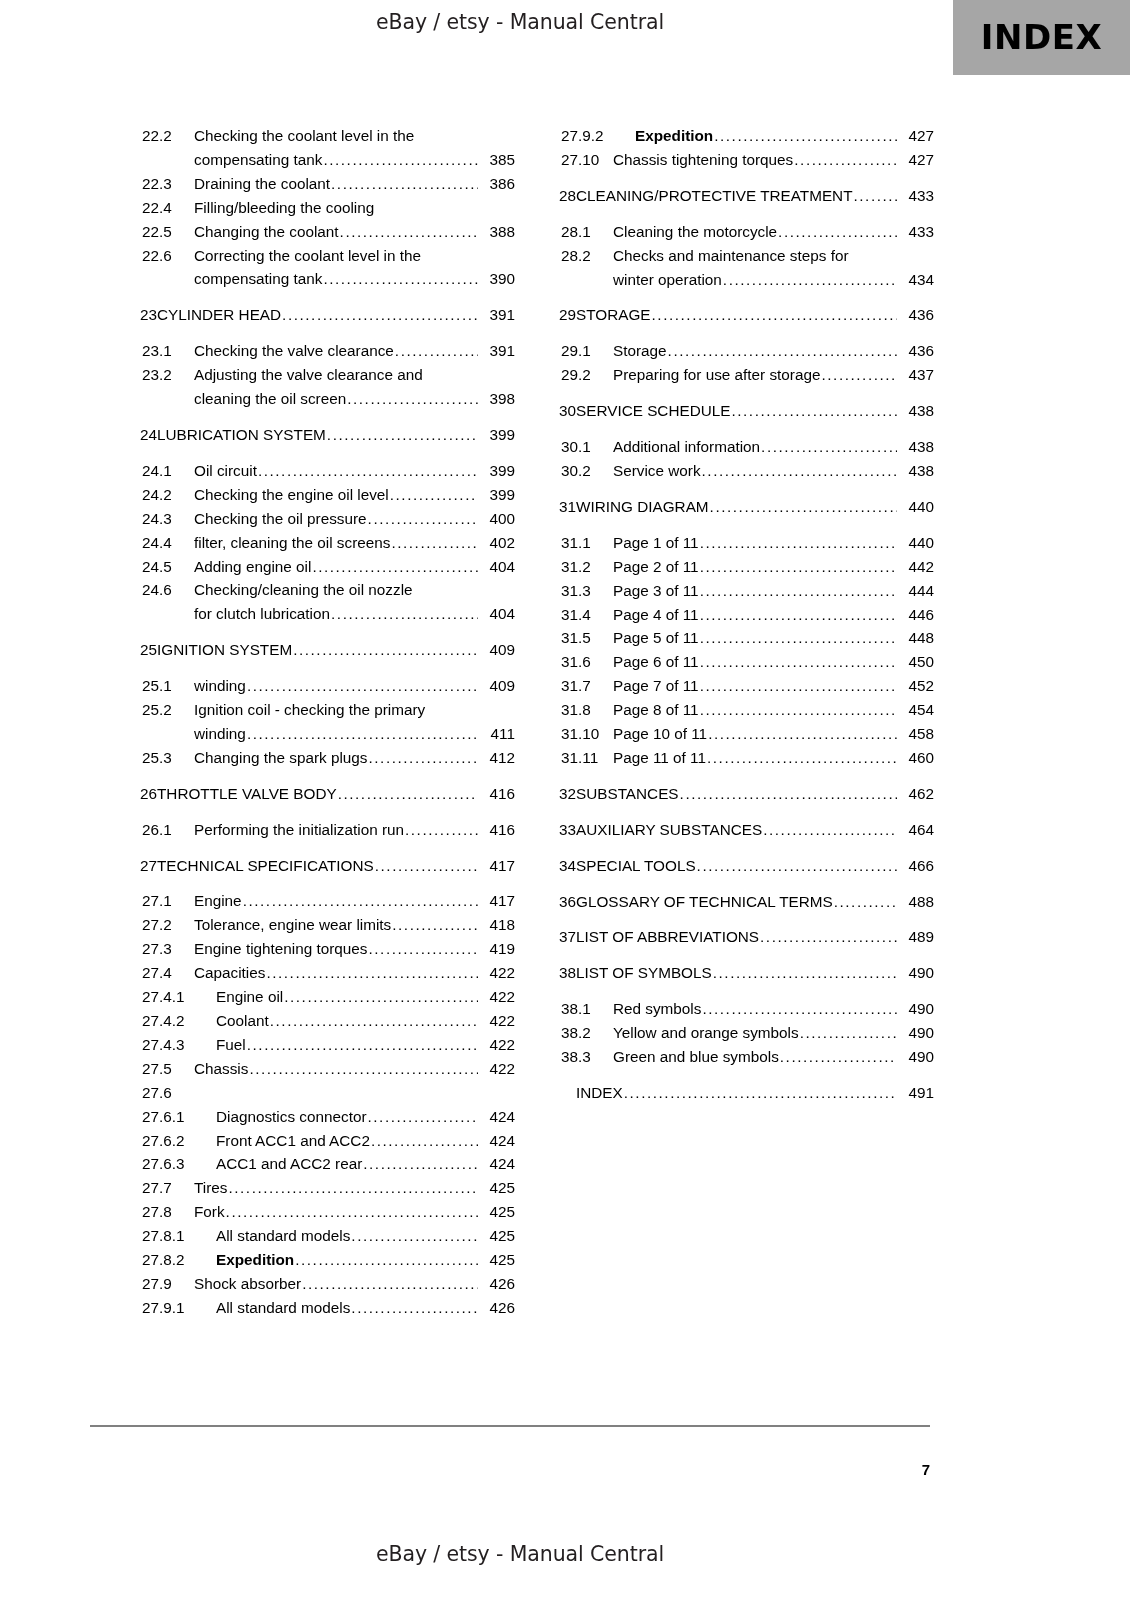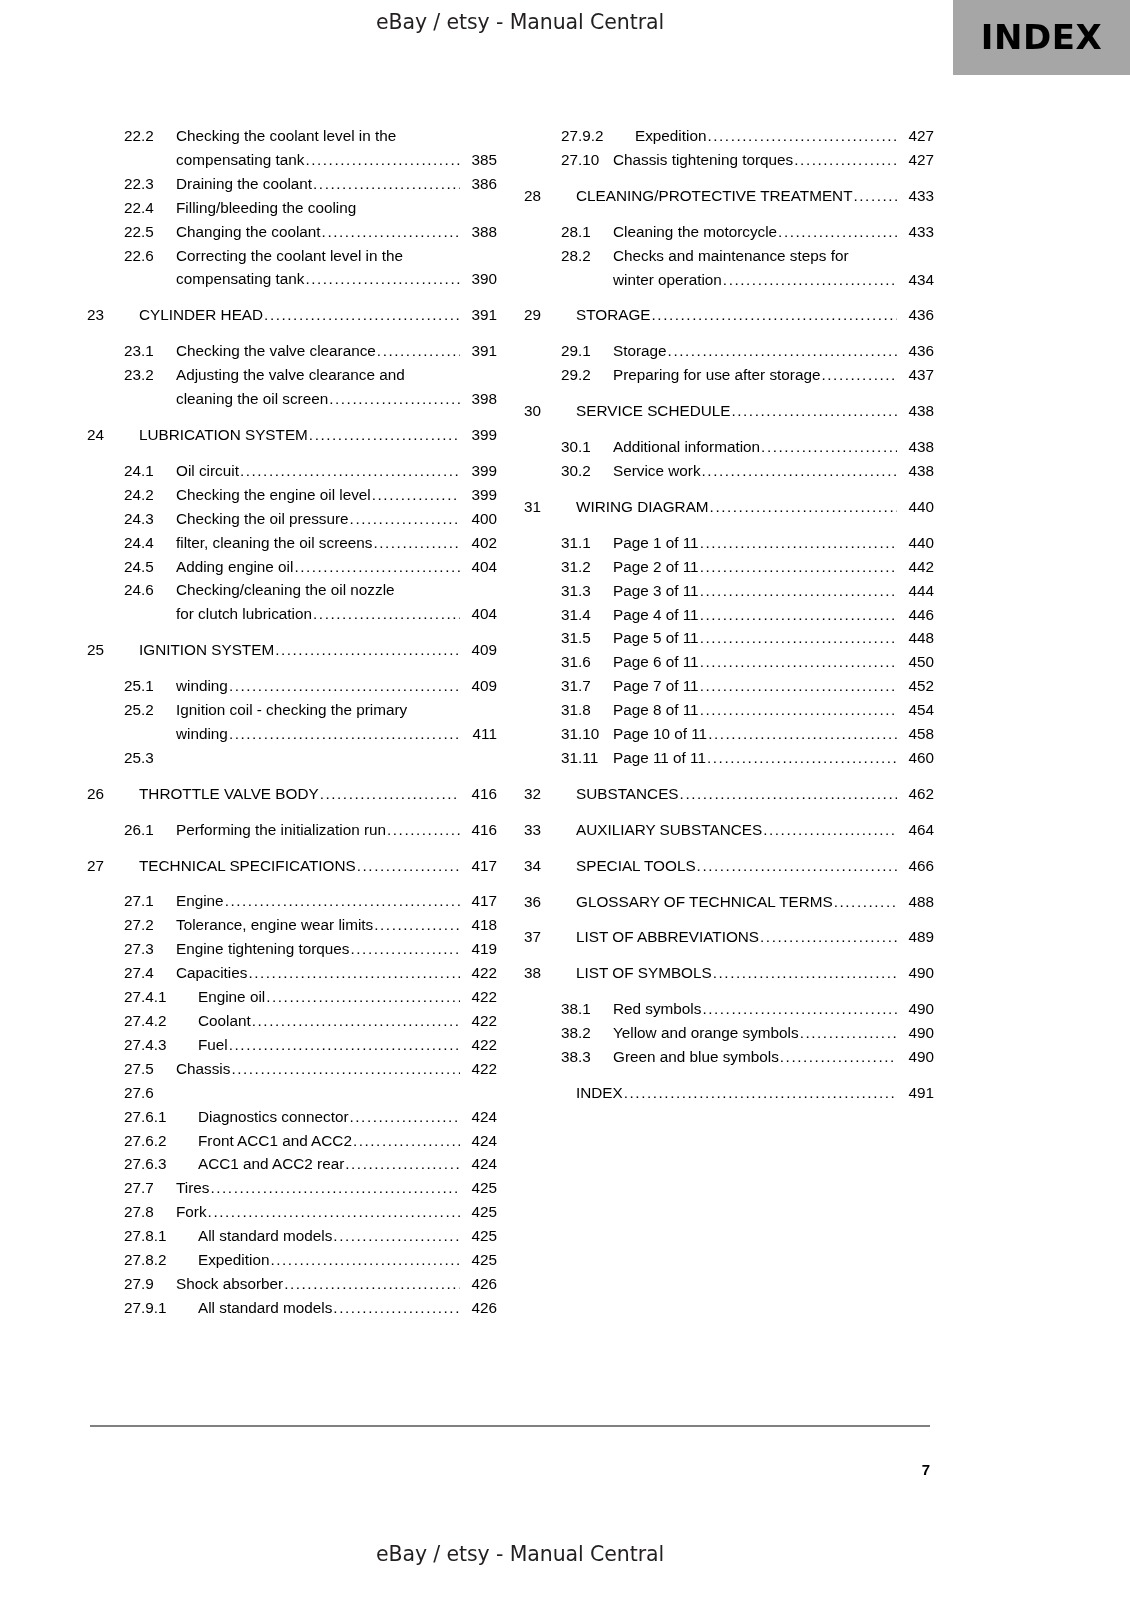--- a/index.html
+++ b/index.html
@@ -61,21 +61,21 @@
     position: absolute;
     top: 124px;
     left: 0;
     width: 1130px;
   }
   .toc-column {
     position: absolute;
     top: 0;
     width: 410px;
   }
-  .toc-column.left  { left: 87px; }
+  .toc-column.left  { left: 105px; }
   .toc-column.right { left: 524px; }
 
   
   .toc-entry {
     display: flex;
     align-items: flex-start;
     font-size: 15.3px;
     line-height: 23.9px;
     color: #000000;
   }
@@ -83,41 +83,41 @@
     margin-top: 12px;
     margin-bottom: 12px;
   }
   .toc-entry.level-2 { margin-top: 0; }
 
   .entry-num {
     flex: 0 0 auto;
     white-space: nowrap;
   }
   
-  .level-1 .entry-num { width: 52px; }
+  .level-1 .entry-num { width: 52px; text-align: right; }
   
   .level-2 .entry-num { width: 52px; margin-left: 37px; }
   
   .level-2.deep .entry-title-wrap { padding-left: 22px; }
 
   .entry-title-wrap {
     flex: 1 1 auto;
     min-width: 0;
     position: relative;
   }
   .entry-line {
     display: flex;
     align-items: baseline;
     width: 100%;
   }
   .entry-text {
     flex: 0 1 auto;
     white-space: pre;
   }
-  .entry-text.bold { font-weight: 400; }
+  .entry-text.bold { font-weight: 700; }
   .entry-leader {
     flex: 1 1 auto;
     overflow: hidden;
     white-space: nowrap;
     letter-spacing: 1.55px;
     font-size: 15.3px;
     margin: 0 1px 0 1px;
     color: #000;
   }
   .entry-leader::before {
@@ -362,20 +362,27 @@
           </div>
           <div class="entry-line">
             <span class="entry-text">winding</span>
             <span class="entry-leader"></span>
             <span class="entry-page">411</span>
           </div>
         </div>
       </div>
       <div class="toc-entry level-2">
         <div class="entry-num">25.3</div>
+        <div class="entry-title-wrap">
+          <div class="entry-line">
+            <span class="entry-text">Changing the spark plugs</span>
+            <span class="entry-leader"></span>
+            <span class="entry-page">412</span>
+          </div>
+        </div>
       </div>
       <div class="toc-entry level-1">
         <div class="entry-num">26</div>
         <div class="entry-title-wrap">
           <div class="entry-line">
             <span class="entry-text">THROTTLE VALVE BODY</span>
             <span class="entry-leader"></span>
             <span class="entry-page">416</span>
           </div>
         </div>

